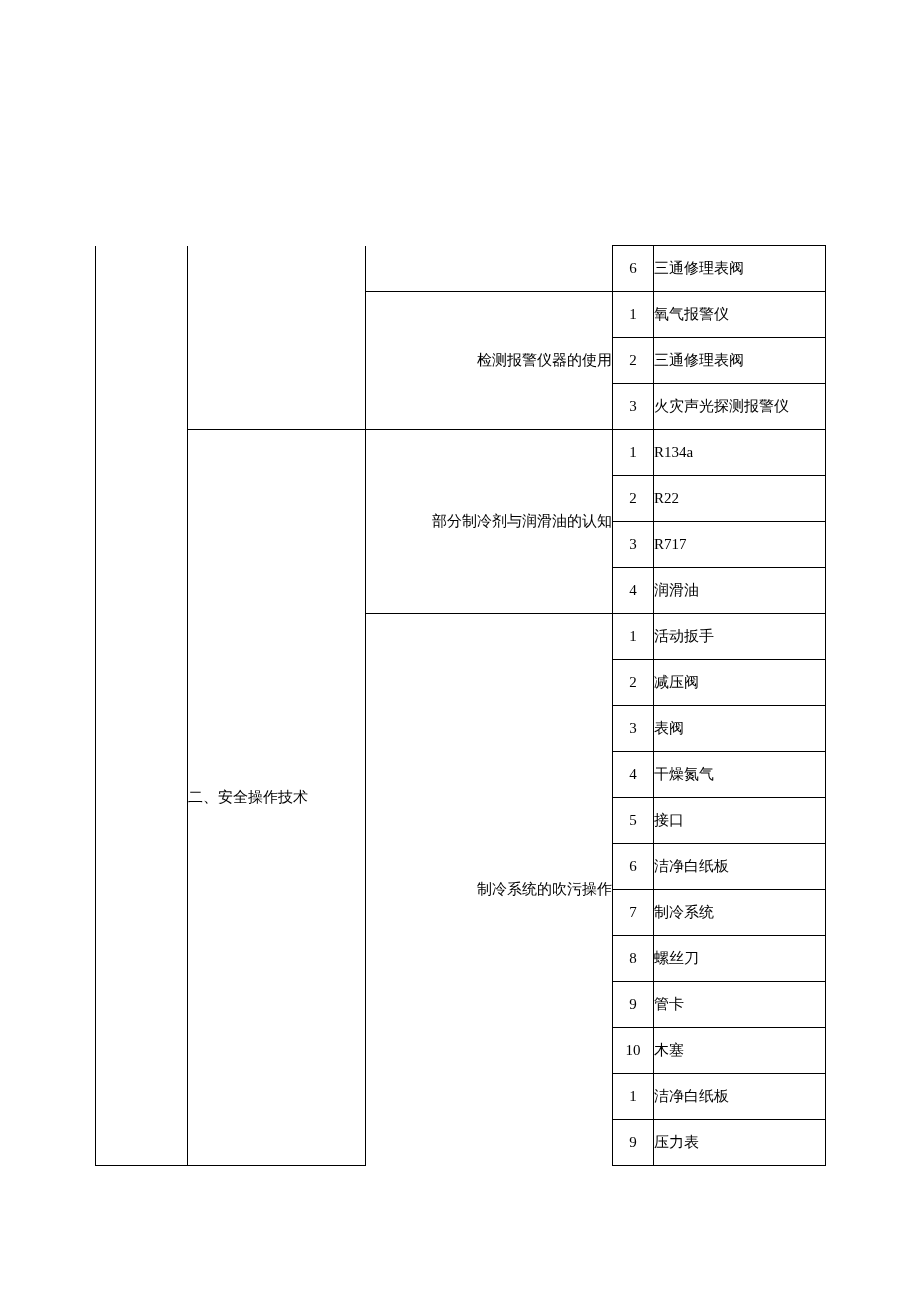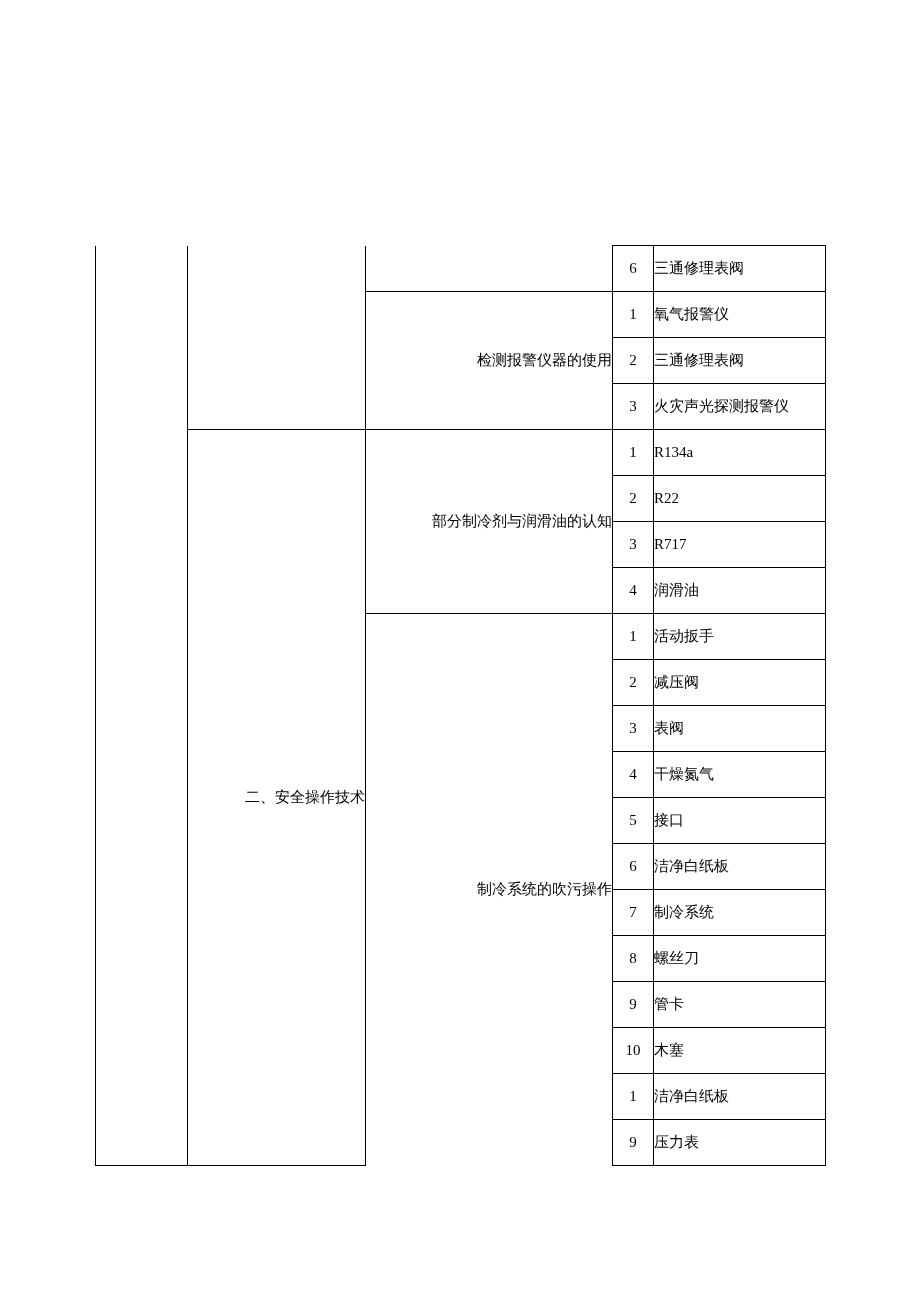--- a/index.html
+++ b/index.html
@@ -25,21 +25,21 @@
     table-layout: fixed;
   }
   table.doc td {
     border: 1px solid #000;
     padding: 0;
     vertical-align: middle;
     height: 46px;
     box-sizing: border-box;
   }
   td.col-a { width: 92px; }
-  td.col-b { width: 178px; text-align: right; font-family: Liberation Mono, monospace; }
+  td.col-b { width: 178px; text-align: left; font-family: Liberation Mono, monospace; }
   td.col-c { width: 247px; text-align: right; }
   td.col-d { width: 41px;  text-align: center; }
   td.col-e { width: 172px; text-align: left; padding-left: 4px; }
   td.no-top    { border-top: none !important; }
   td.no-bottom { border-bottom: none !important; font-family: Liberation Serif, serif; }
   td.no-border { border: none !important; }
 </style>
 </head>
 <body>
 

